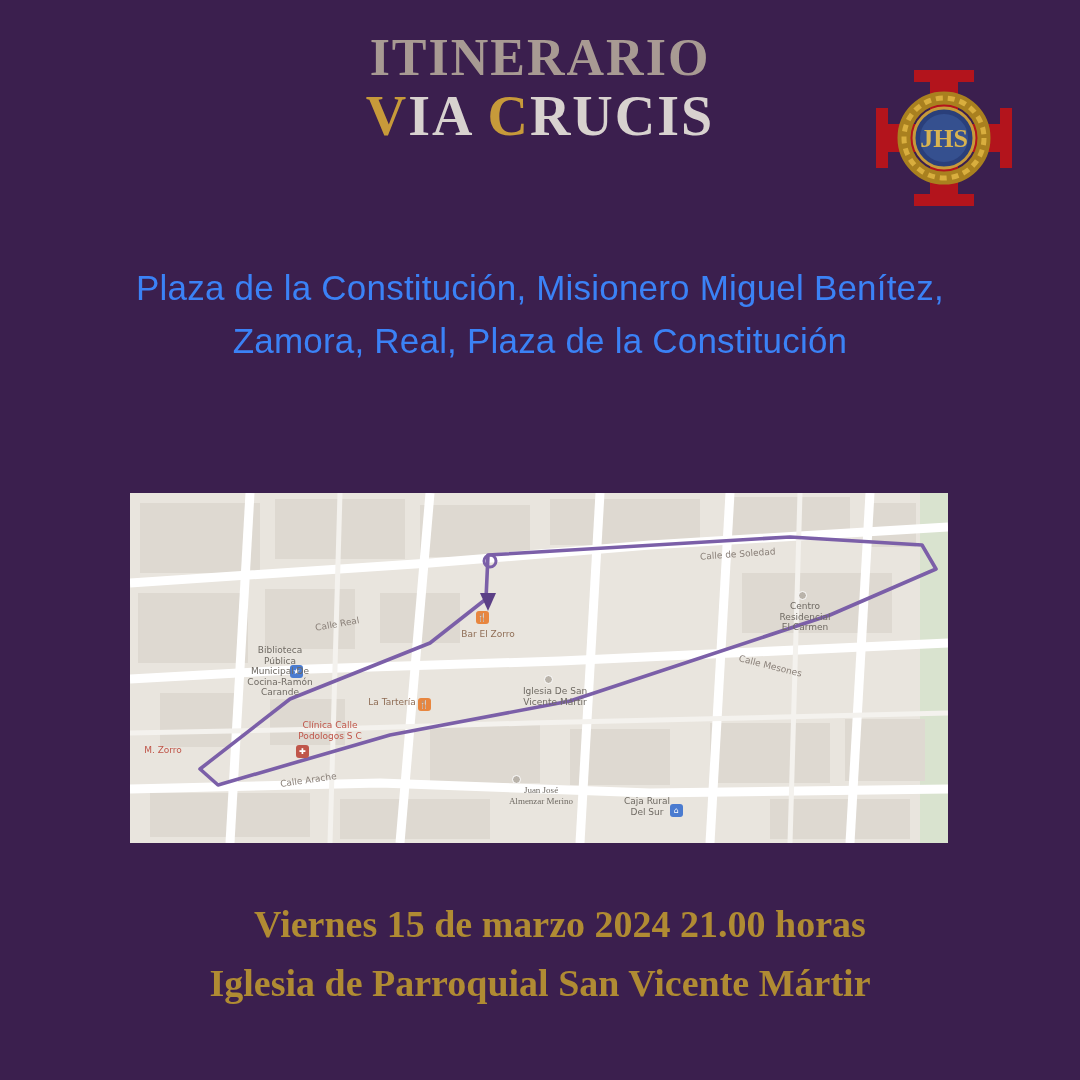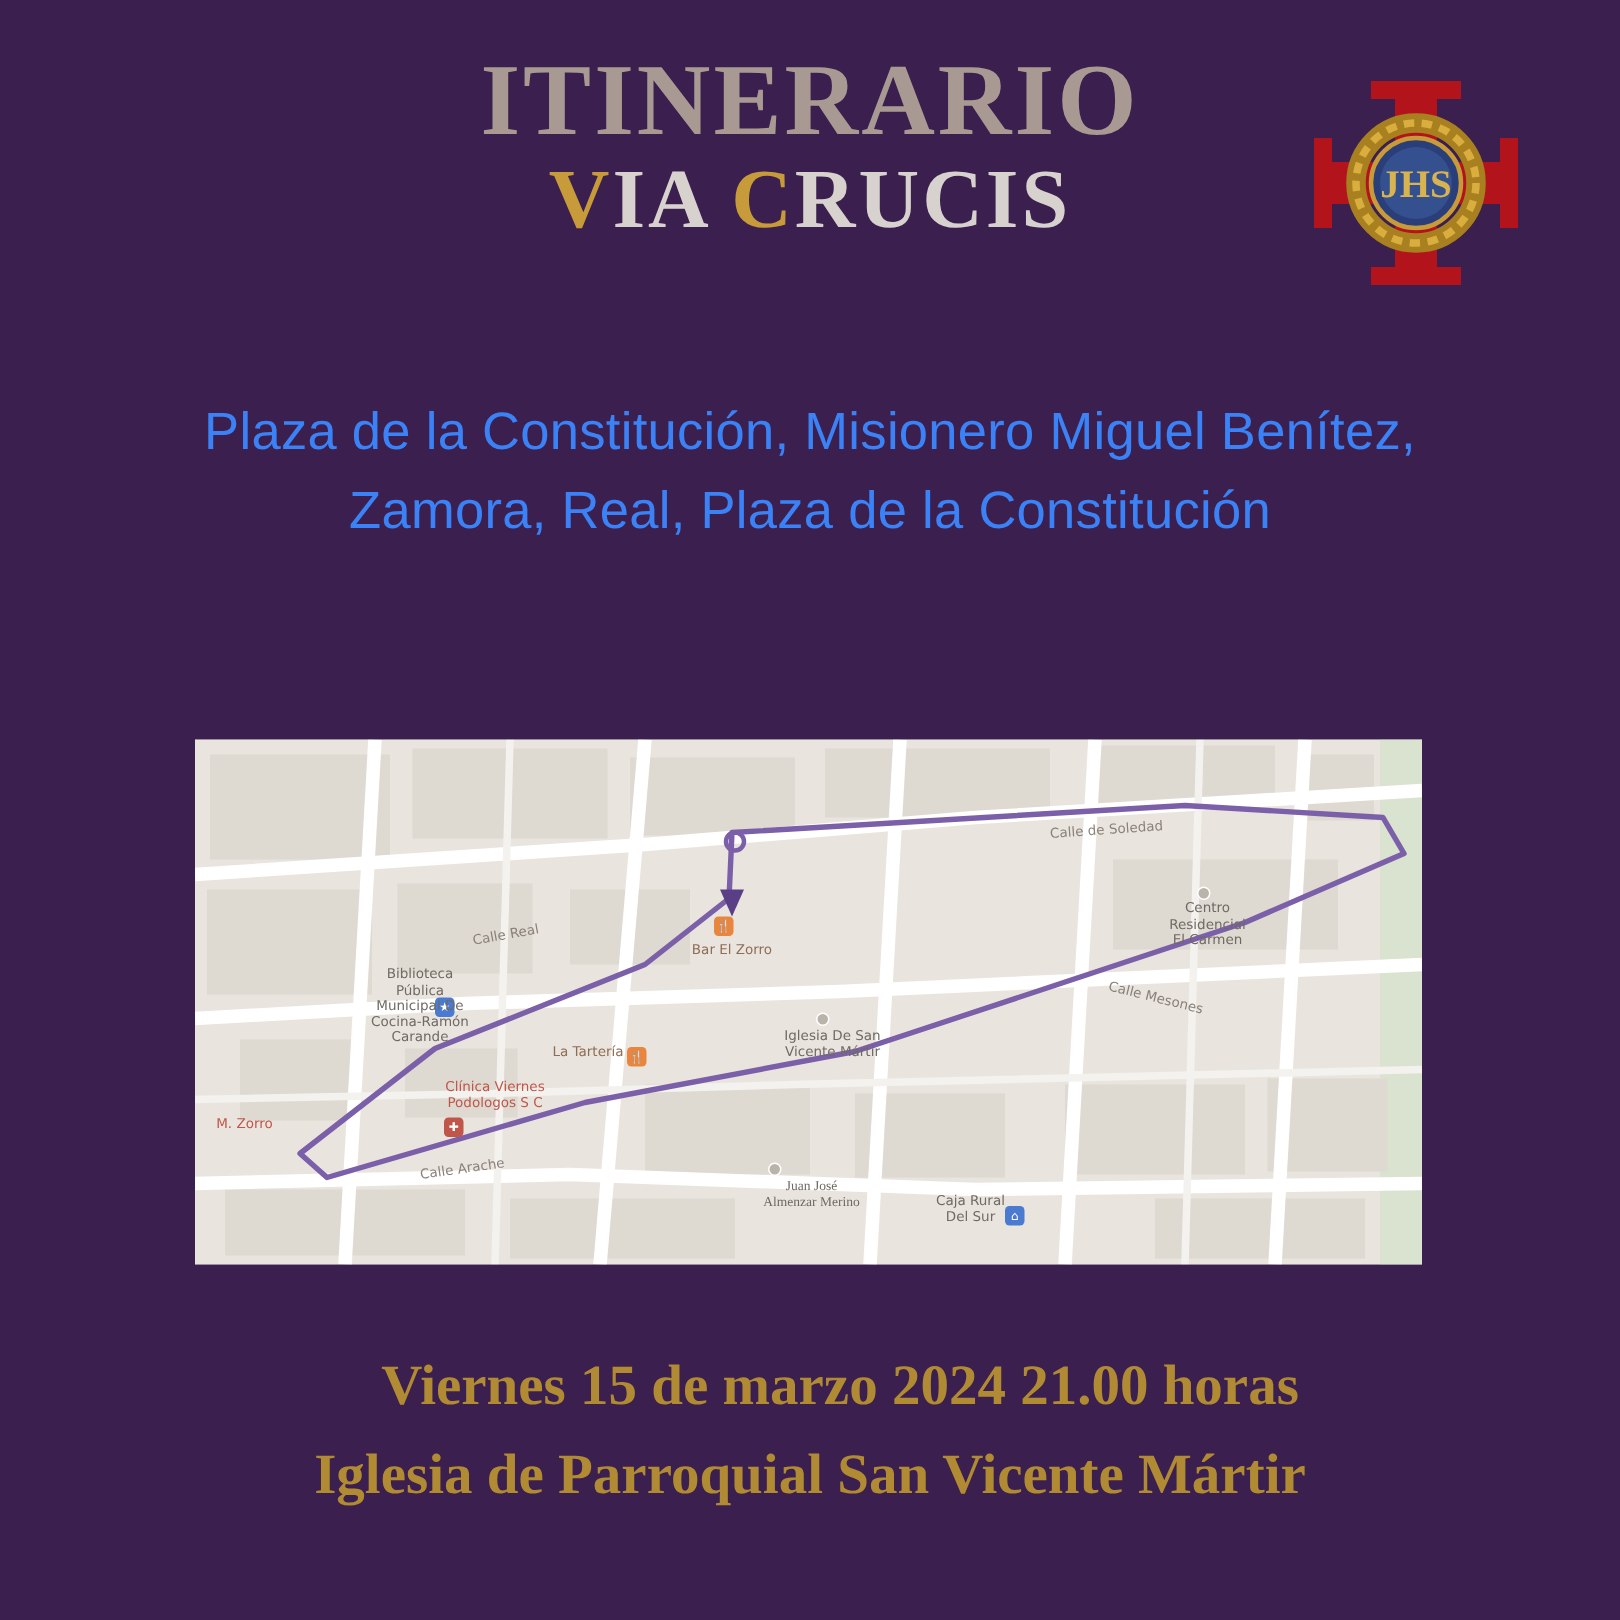--- a/index.html
+++ b/index.html
@@ -24,21 +24,21 @@
   .title-block {
     position: absolute;
     top: 30px;
     left: 0;
     width: 1080px;
     text-align: center;
   }
   .title-main {
     font-family: "Liberation Serif", serif;
     font-weight: bold;
-    font-size: 68px;
+    font-size: 52px;
     letter-spacing: 2px;
     color: #a89a93;
     line-height: 1.08;
     margin: 0;
   }
   .title-sub {
     font-family: "Liberation Serif", serif;
     font-weight: bold;
     font-size: 56px;
     letter-spacing: 2px;
@@ -47,21 +47,21 @@
     color: #d8d2cf;
   }
   .title-sub .accent-v,
   .title-sub .accent-c {
     color: #c79a3a;
   }
 
   
   .emblem {
     position: absolute;
-    top: 48px;
+    top: 64px;
     right: 62px;
     width: 148px;
     height: 148px;
   }
 
   
   .route {
     position: absolute;
     top: 262px;
     left: 50px;
@@ -245,21 +245,21 @@
     <div class="poi-dot" style="left:414px; top:182px;"></div>
     <div class="map-label" style="left:370px; top:193px; width:110px;">Iglesia De San
 Vicente Mártir</div>
 
     <div class="poi-dot" style="left:668px; top:98px;"></div>
     <div class="map-label" style="left:620px; top:108px; width:110px;">Centro
 Residencial
 El Carmen</div>
 
     <div class="poi-sq" style="left:166px; top:252px; background:#c0564a;">✚</div>
-    <div class="map-label red" style="left:140px; top:227px; width:120px;">Clínica Viernes
+    <div class="map-label red" style="left:140px; top:227px; width:120px;">Clínica Calle
 Podologos S C</div>
 
     <div class="map-label red" style="left:-2px; top:252px; width:70px;">M. Zorro</div>
 
     <div class="poi-dot" style="left:382px; top:282px;"></div>
     <div class="map-label" style="left:346px; top:292px; width:130px;font-family:Liberation Serif, serif;">Juan José
 Almenzar Merino</div>
 
     <div class="poi-sq" style="left:540px; top:311px; background:#4a7bd0;">⌂</div>
     <div class="map-label" style="left:462px; top:303px; width:110px;">Caja Rural

